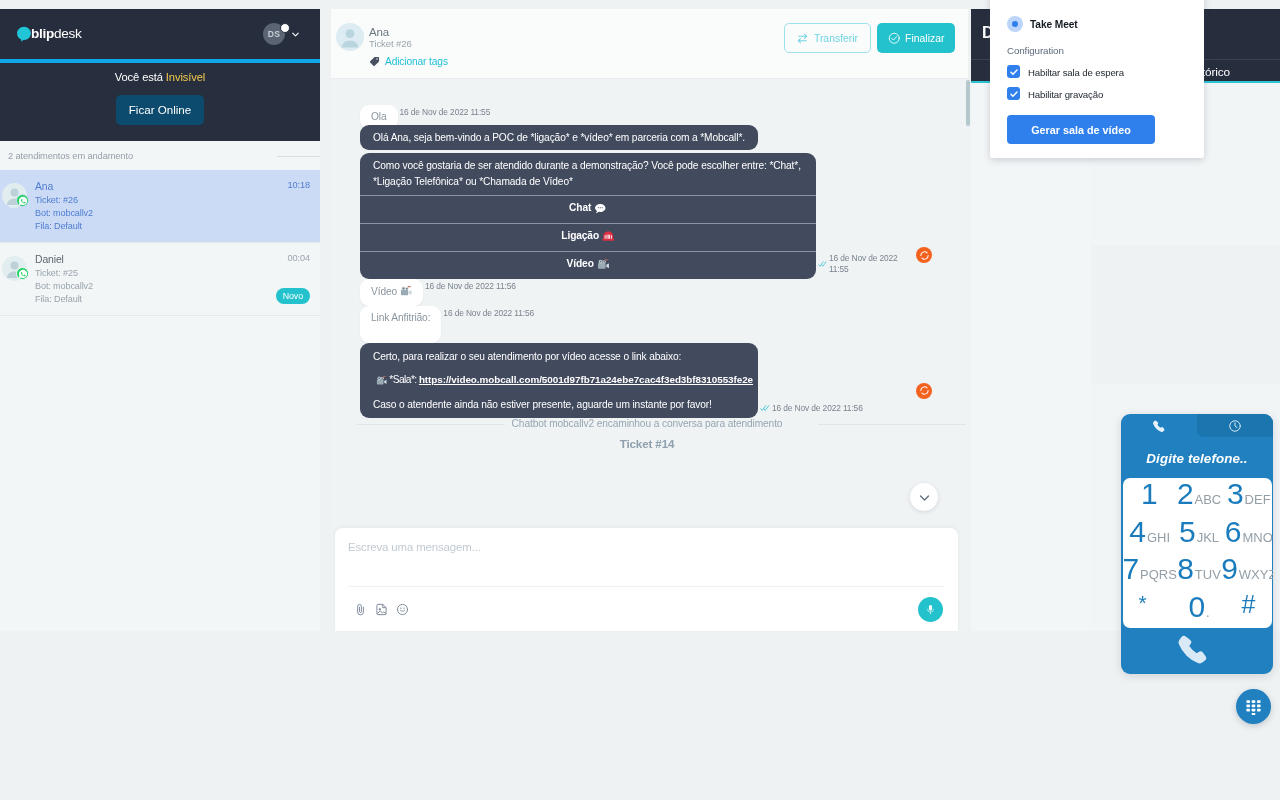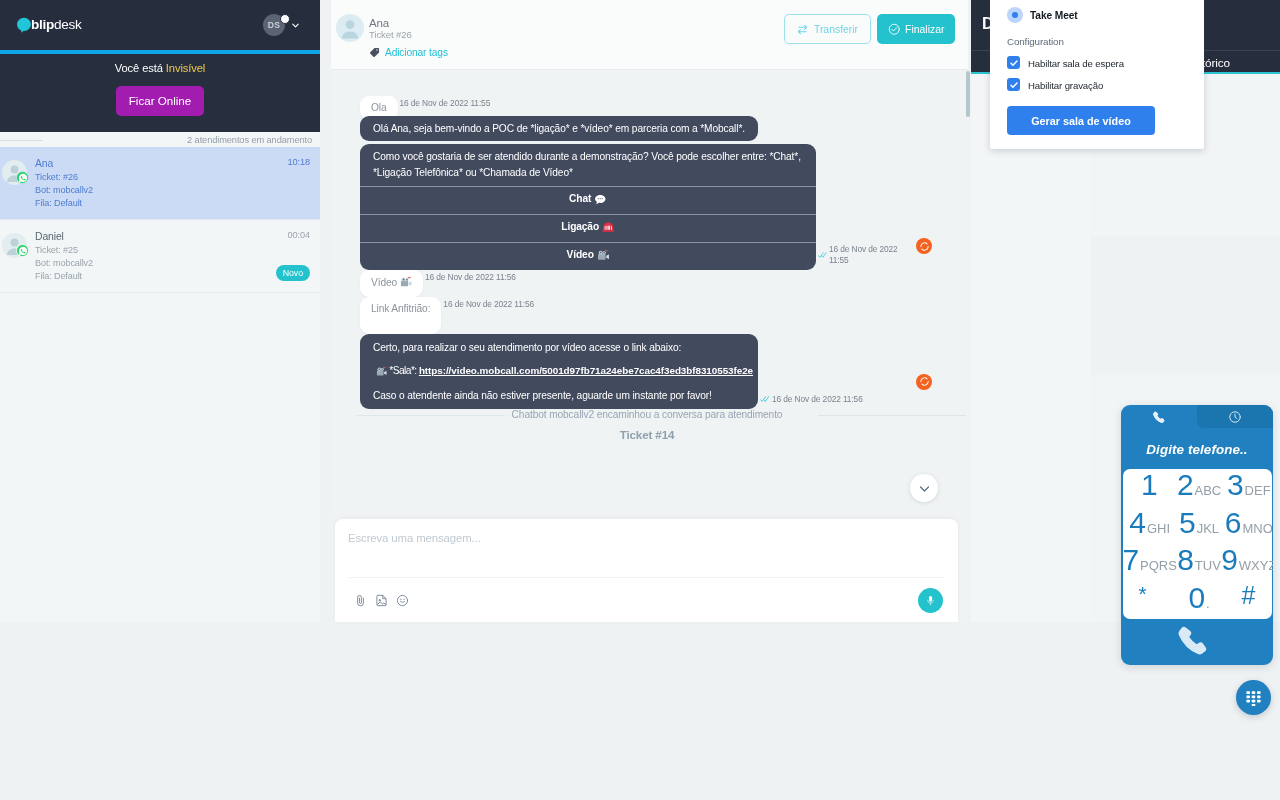--- a/index.html
+++ b/index.html
@@ -5,21 +5,21 @@
 <style>
   * { box-sizing: border-box; }
   html, body { margin:0; padding:0; }
   body {
     width:1280px; height:800px; overflow:hidden;
     background:#eff2f3;
     font-family:"Liberation Sans", sans-serif;
     letter-spacing:-0.12px;
     -webkit-font-smoothing: antialiased;
   }
-  #app { position:absolute; left:0; top:0; width:1280px; height:622px; }
+  #app { position:absolute; left:0; top:9px; width:1280px; height:622px; }
 
   
   .sidebar { position:absolute; left:0; top:0; width:320px; height:622px; background:#f3f6f7; }
   .sb-top { height:50px; background:#262d3d; display:flex; align-items:center;
             justify-content:space-between; padding:0 19px 0 16px; }
   .logo { display:flex; align-items:center; gap:0px; }
   .logo-bubble { width:16px; height:16px; position:relative; margin-right:-1px; margin-top:-1px; }
   .logo-text { font-size:13.6px; color:#fff; letter-spacing:-0.3px; line-height:1; }
   .logo-text b { font-weight:700; }
   .logo-text span { font-weight:400; }
@@ -28,26 +28,26 @@
                color:#c7ced6; font-size:8.6px; font-weight:600; display:flex;
                align-items:center; justify-content:center; letter-spacing:.2px; }
   .avatar-dot { position:absolute; left:17px; top:0px; width:10px; height:10px;
                 border-radius:50%; background:#fff; border:1.5px solid #262d3d; }
   .chev { width:11px; height:11px; margin-left:3px; }
 
   .sb-status { background:#272e3e; padding:8px 0 16px; text-align:center;
                border-top:4px solid #0ea5e9; }
   .sb-status-text { font-size:11.2px; color:#fff; }
   .sb-status-text i { font-style:normal; color:#f2c94c; }
-  .btn-online { display:inline-block; margin-top:12px; background:#a21caf; color:#fff;
+  .btn-online { display:inline-block; margin-top:12px; background:#0c4a6e; color:#fff;
                 border:none; border-radius:5px; padding:0 13px; height:30px; line-height:30px;
                 font-size:11.6px; font-family:inherit; cursor:pointer; }
 
-  .sb-divider { position:relative; height:15px; display:flex; align-items:center;
-                justify-content:flex-end; background:#f3f6f7; }
+  .sb-divider { position:relative; height:29px; display:flex; align-items:center;
+                justify-content:flex-start; background:#f3f6f7; }
   .sb-divider .lbl { font-size:9.3px; color:#949fa9; background:#f3f6f7; padding:0 8px; z-index:1; }
   .sb-divider .ln { position:absolute; top:50%; height:1px; background:#d5e0e5; }
   .sb-divider .ln.l { left:0; width:43px; }
   .sb-divider .ln.r { right:0; width:43px; }
 
   .ticket { position:relative; height:73px; padding:10px 12px 0 11px;
             border-bottom:1px solid #e3eaee; }
   .ticket.active { background:#ccdbf5; }
   .tk-av { position:absolute; left:2px; top:13px; width:25px; height:25px; border-radius:50%;
            background:#e2edf0; }

